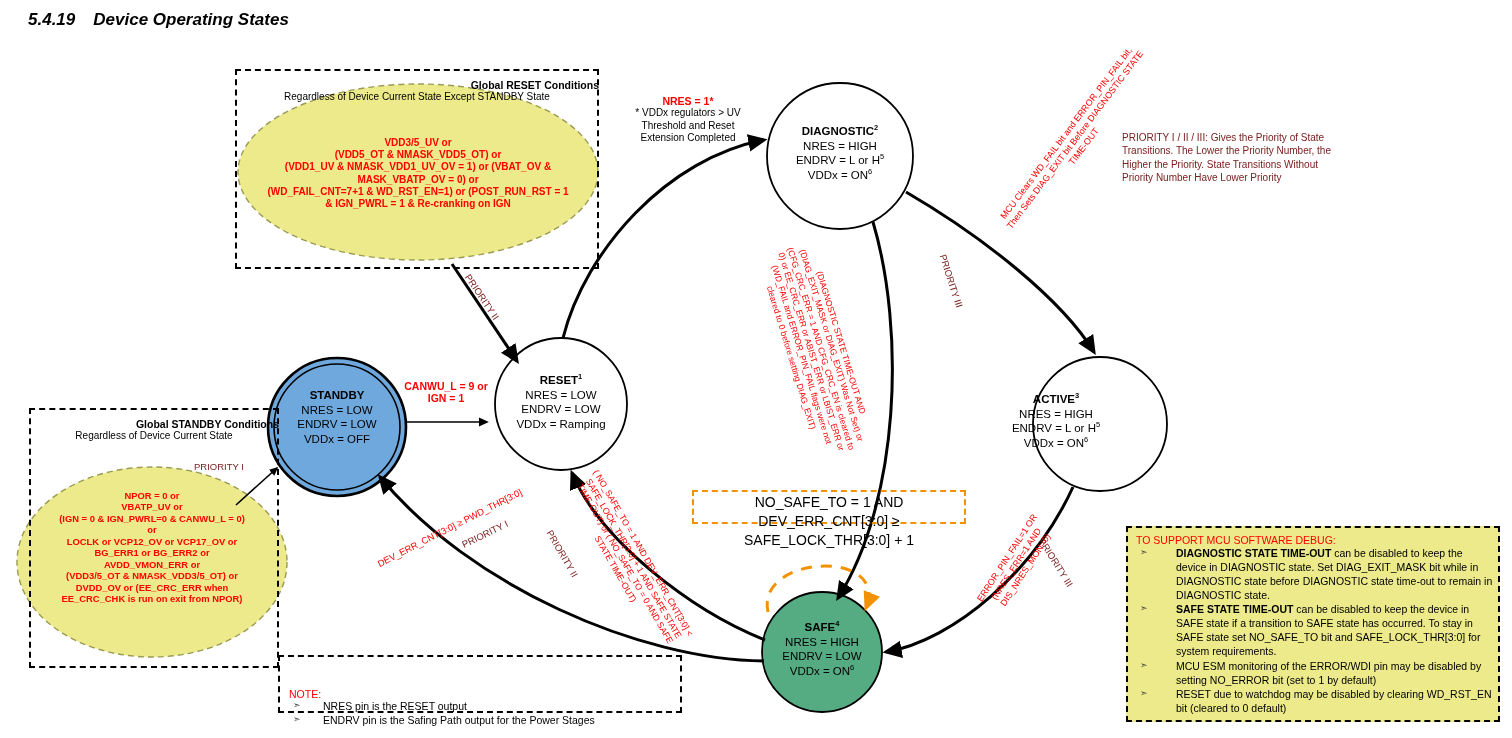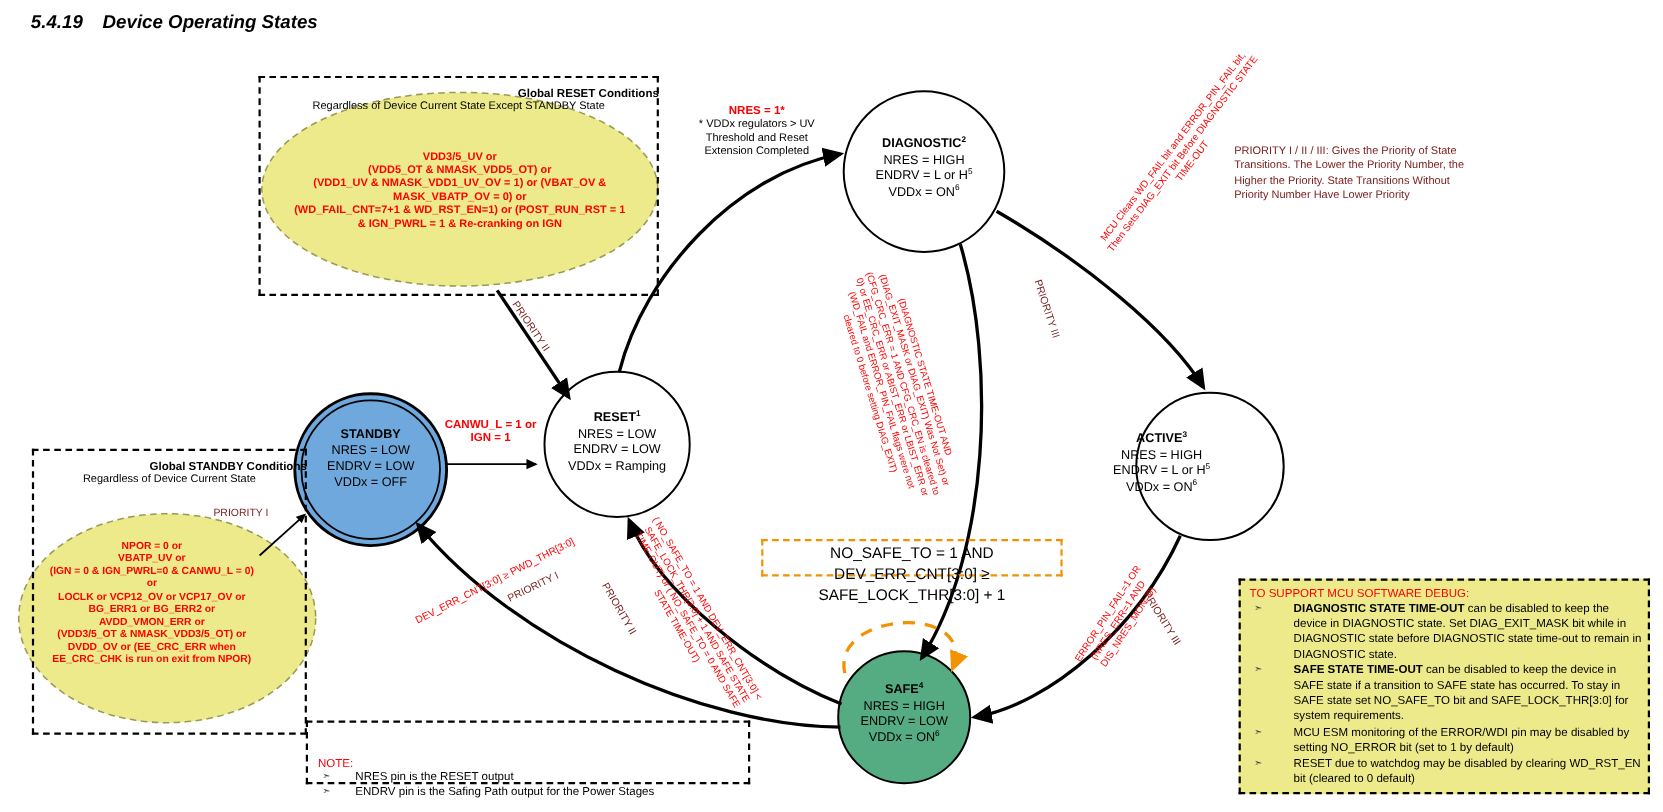--- a/index.html
+++ b/index.html
@@ -120,21 +120,21 @@
     <div>MASK_VBATP_OV = 0) or</div>
     <div>(WD_FAIL_CNT=7+1 &amp; WD_RST_EN=1) or (POST_RUN_RST = 1</div>
     <div>&amp; IGN_PWRL = 1 &amp; Re-cranking on IGN</div>
   </div>
 
   <div class="abs" style="left:29px;top:418px;width:250px;">
     <div class="boxhdr">Global STANDBY Conditions</div>
     <div class="boxsub">Regardless of Device Current State</div>
   </div>
 
-  <div class="ellipsetxt" style="left:0;top:490px;width:276px;font-size:9.4px;">
+  <div class="ellipsetxt" style="left:14px;top:490px;width:276px;font-size:9.4px;">
     <div>NPOR = 0 or</div>
     <div>VBATP_UV or</div>
     <div>(IGN = 0 &amp; IGN_PWRL=0 &amp; CANWU_L = 0)</div>
     <div>or</div>
     <div>LOCLK or VCP12_OV or VCP17_OV or</div>
     <div>BG_ERR1 or BG_ERR2 or</div>
     <div>AVDD_VMON_ERR or</div>
     <div>(VDD3/5_OT &amp; NMASK_VDD3/5_OT) or</div>
     <div>DVDD_OV or (EE_CRC_ERR when</div>
     <div>EE_CRC_CHK is run on exit from NPOR)</div>
@@ -185,21 +185,21 @@
   </div>
 
   <div class="abs" style="left:1122px;top:131px;width:262px;font-size:10px;line-height:1.34;color:#7b2020;">
     <div>PRIORITY I / II / III: Gives the Priority of State</div>
     <div>Transitions. The Lower the Priority Number, the</div>
     <div>Higher the Priority. State Transitions Without</div>
     <div>Priority Number Have Lower Priority</div>
   </div>
 
   <div class="tb red b" style="left:386px;top:380px;width:120px;font-size:10.5px;">
-    <div>CANWU_L = 1 or</div>
+    <div>CANWU_L = 9 or</div>
     <div>IGN = 1</div>
   </div>
 
   <div class="tb blk" style="left:694px;top:493px;width:270px;font-size:14px;line-height:1.35;">
     <div>NO_SAFE_TO = 1 AND</div>
     <div>DEV_ERR_CNT[3:0] ≥  SAFE_LOCK_THR[3:0] + 1</div>
   </div>
 
   <div class="rot" style="left:996px;top:218px;transform:rotate(-53deg);text-align:center;">
     <div>MCU Clears WD_FAIL bit and ERROR_PIN_FAIL bit,</div>

